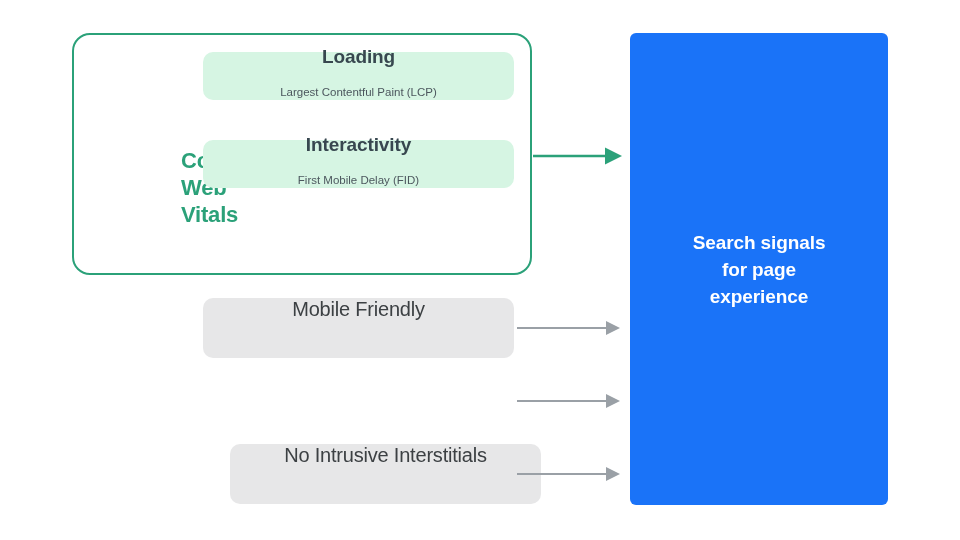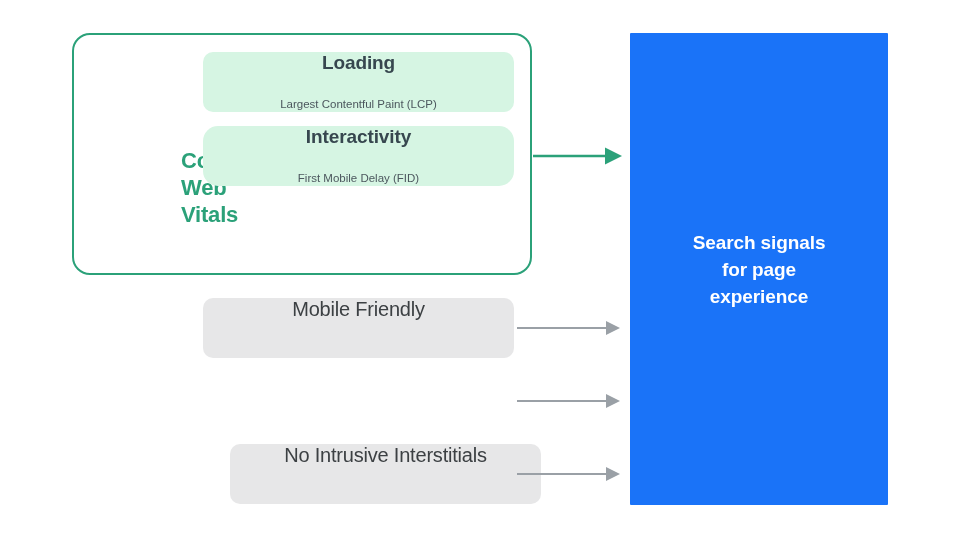--- a/index.html
+++ b/index.html
@@ -43,31 +43,31 @@
     color: #2BA179;
     letter-spacing: -0.2px;
     text-align: left;
   }
 
   
   .vital-card {
     position: absolute;
     left: 203px;
     width: 311px;
-    height: 60px;
+    height: 48px;
     box-sizing: border-box;
     background: #D6F5E3;
     border-radius: 10px;
     display: flex;
     flex-direction: column;
     align-items: center;
-    justify-content: space-between;
+    justify-content: flex-end;
   }
   .vital-card.c1 { top: 52px; }
-  .vital-card.c2 { top: 126px; border-radius: 15px; }
+  .vital-card.c2 { top: 140px; }
   .vital-card.c3 { top: 199px; }
   .vital-title {
     font-size: 19px;
     font-weight: bold;
     color: #37474F;
     letter-spacing: -0.1px;
     line-height: 22px;
   }
   .vital-sub {
     font-size: 11.5px;
@@ -100,21 +100,21 @@
   }
 
   
   .result-box {
     position: absolute;
     left: 630px;
     top: 33px;
     width: 258px;
     height: 472px;
     background: #1A73F8;
-    border-radius: 1px;
+    border-radius: 6px;
     display: flex;
     align-items: center;
     justify-content: center;
   }
   .result-text {
     font-size: 19px;
     font-weight: bold;
     color: #ffffff;
     line-height: 27px;
     text-align: center;

